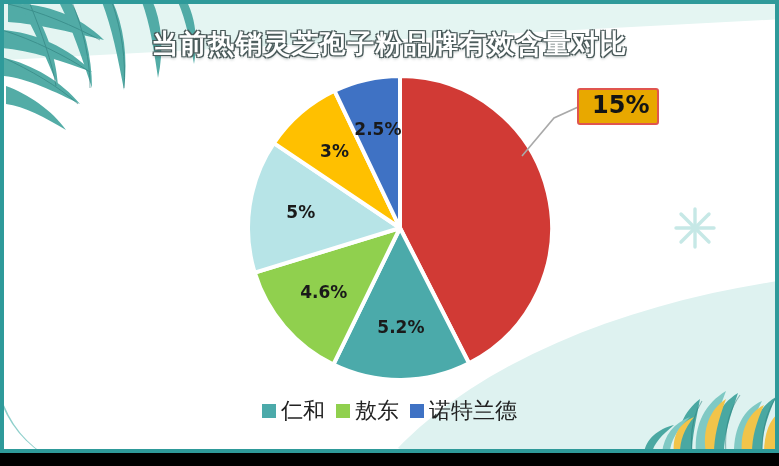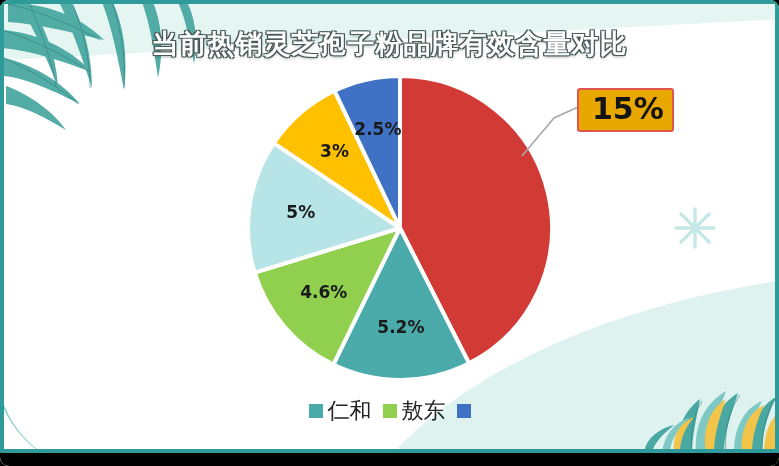--- a/index.html
+++ b/index.html
@@ -8,21 +8,20 @@
     background: #000;
     font-family: "DejaVu Sans", "Liberation Sans", sans-serif;
     overflow: hidden;
   }
 
   #stage {
     position: relative;
     width: 779px; height: 466px;
     background: #4d7c0f;
     overflow: hidden;
-    border-radius: 9px;
   }
 
   
   .frame-top    { position:absolute; left:0; top:0; width:779px; height:4px; background:#2e9a9a; z-index:40; }
   .frame-left   { position:absolute; left:0; top:0; width:4px; height:452px; background:#2e9a9a; z-index:40; }
   .frame-right  { position:absolute; right:0; top:0; width:4px; height:452px; background:#2e9a9a; z-index:40; }
   .frame-bottom { position:absolute; left:0; top:449px; width:779px; height:4px; background:#2e9a9a; z-index:40; }
   .black-strip  { position:absolute; left:0; top:453px; width:779px; height:13px; background:#000; z-index:45; }
 
   
@@ -84,21 +83,21 @@
     text-anchor:middle; dominant-baseline:middle;
   }
 
   
   .callout {
     position:absolute; left:577px; top:88px;
     background:#e8a800;
     border:2.5px solid #e0554f;
     border-radius:3px;
     padding:3px 8px 5px 13px;
-    font-size:30px; font-weight:bold; color:#141414;
+    font-size:24px; font-weight:bold; color:#141414;
     z-index:25;
     line-height:1.05;
   }
   .leader { position:absolute; left:520px; top:88px; z-index:24; }
 
   
   .legend {
     position:absolute; left:0; top:400px; width:779px;
     display:flex; justify-content:center; align-items:center;
     gap:11px;
@@ -209,20 +208,21 @@
       <div class="legend-item">
         <span class="legend-swatch" style="background: rgb(75, 170, 170);"></span>
         <span class="legend-label">仁和</span>
       </div>
       <div class="legend-item">
         <span class="legend-swatch" style="background: rgb(144, 208, 78);"></span>
         <span class="legend-label">敖东</span>
       </div>
       <div class="legend-item">
         <span class="legend-swatch" style="background: rgb(63, 114, 196);"></span>
+        <span class="legend-label">诺特兰德</span>
       </div>
     </div>
 
   <div class="frame-top"></div>
   <div class="frame-left"></div>
   <div class="frame-right"></div>
   <div class="frame-bottom"></div>
   <div class="black-strip"></div>
 
 </div>

